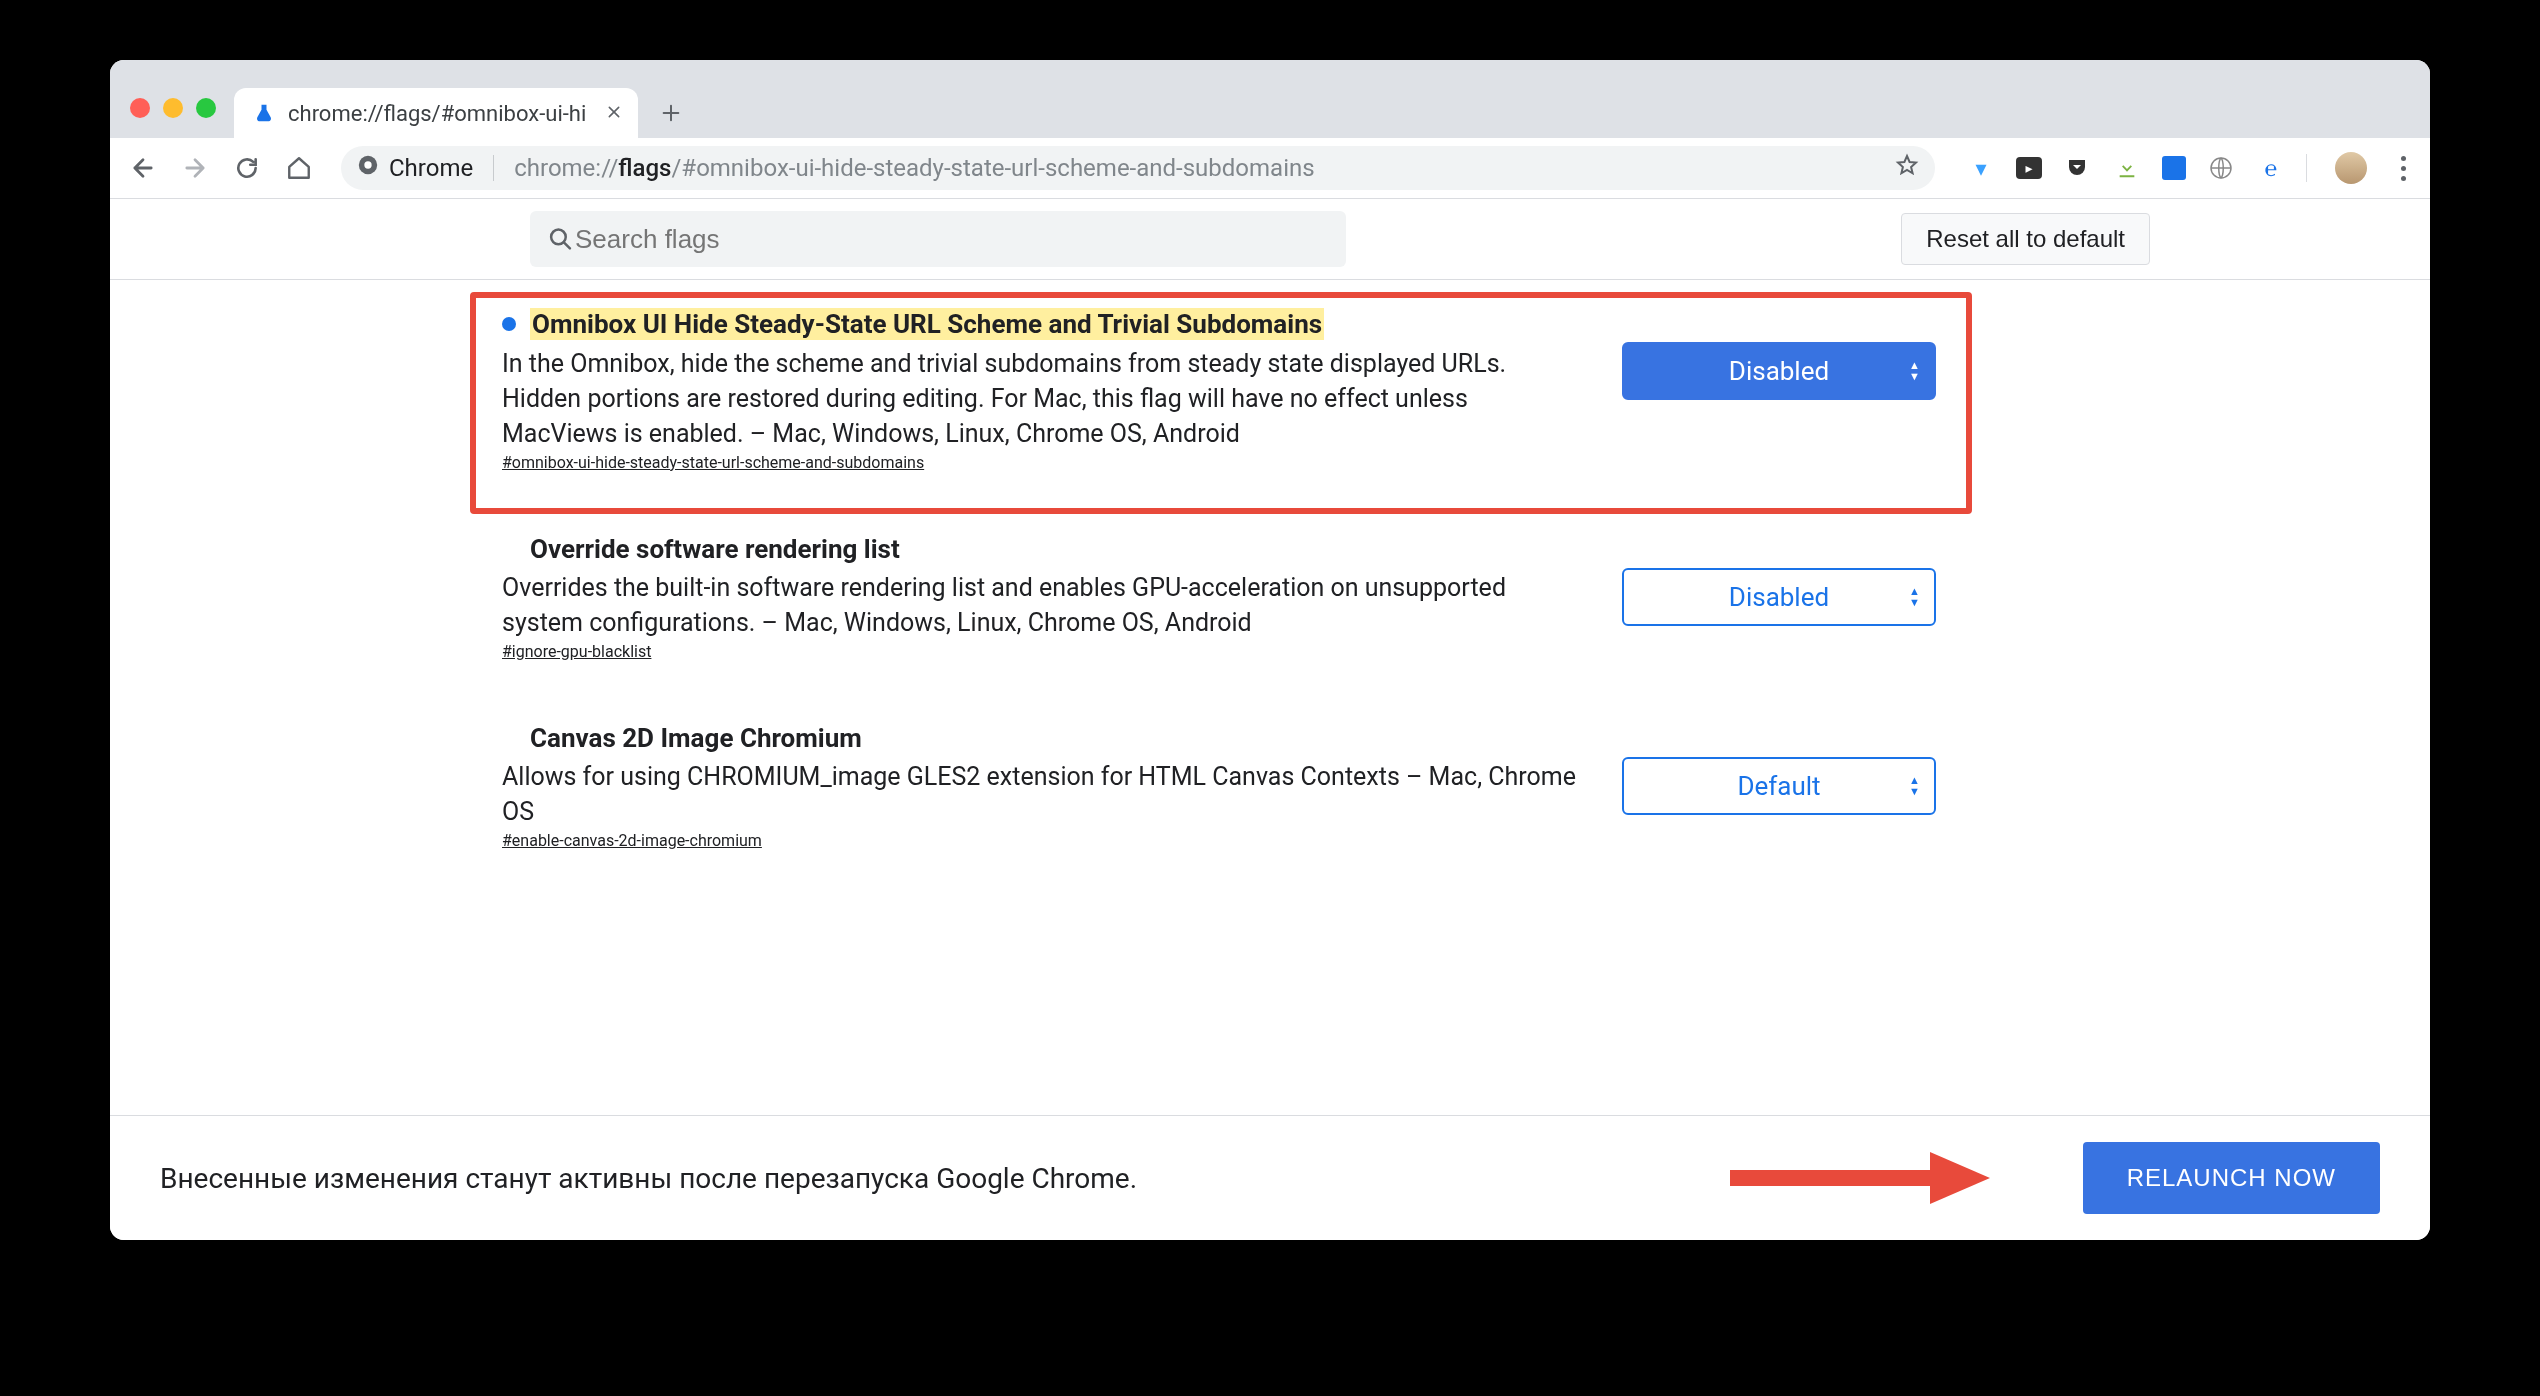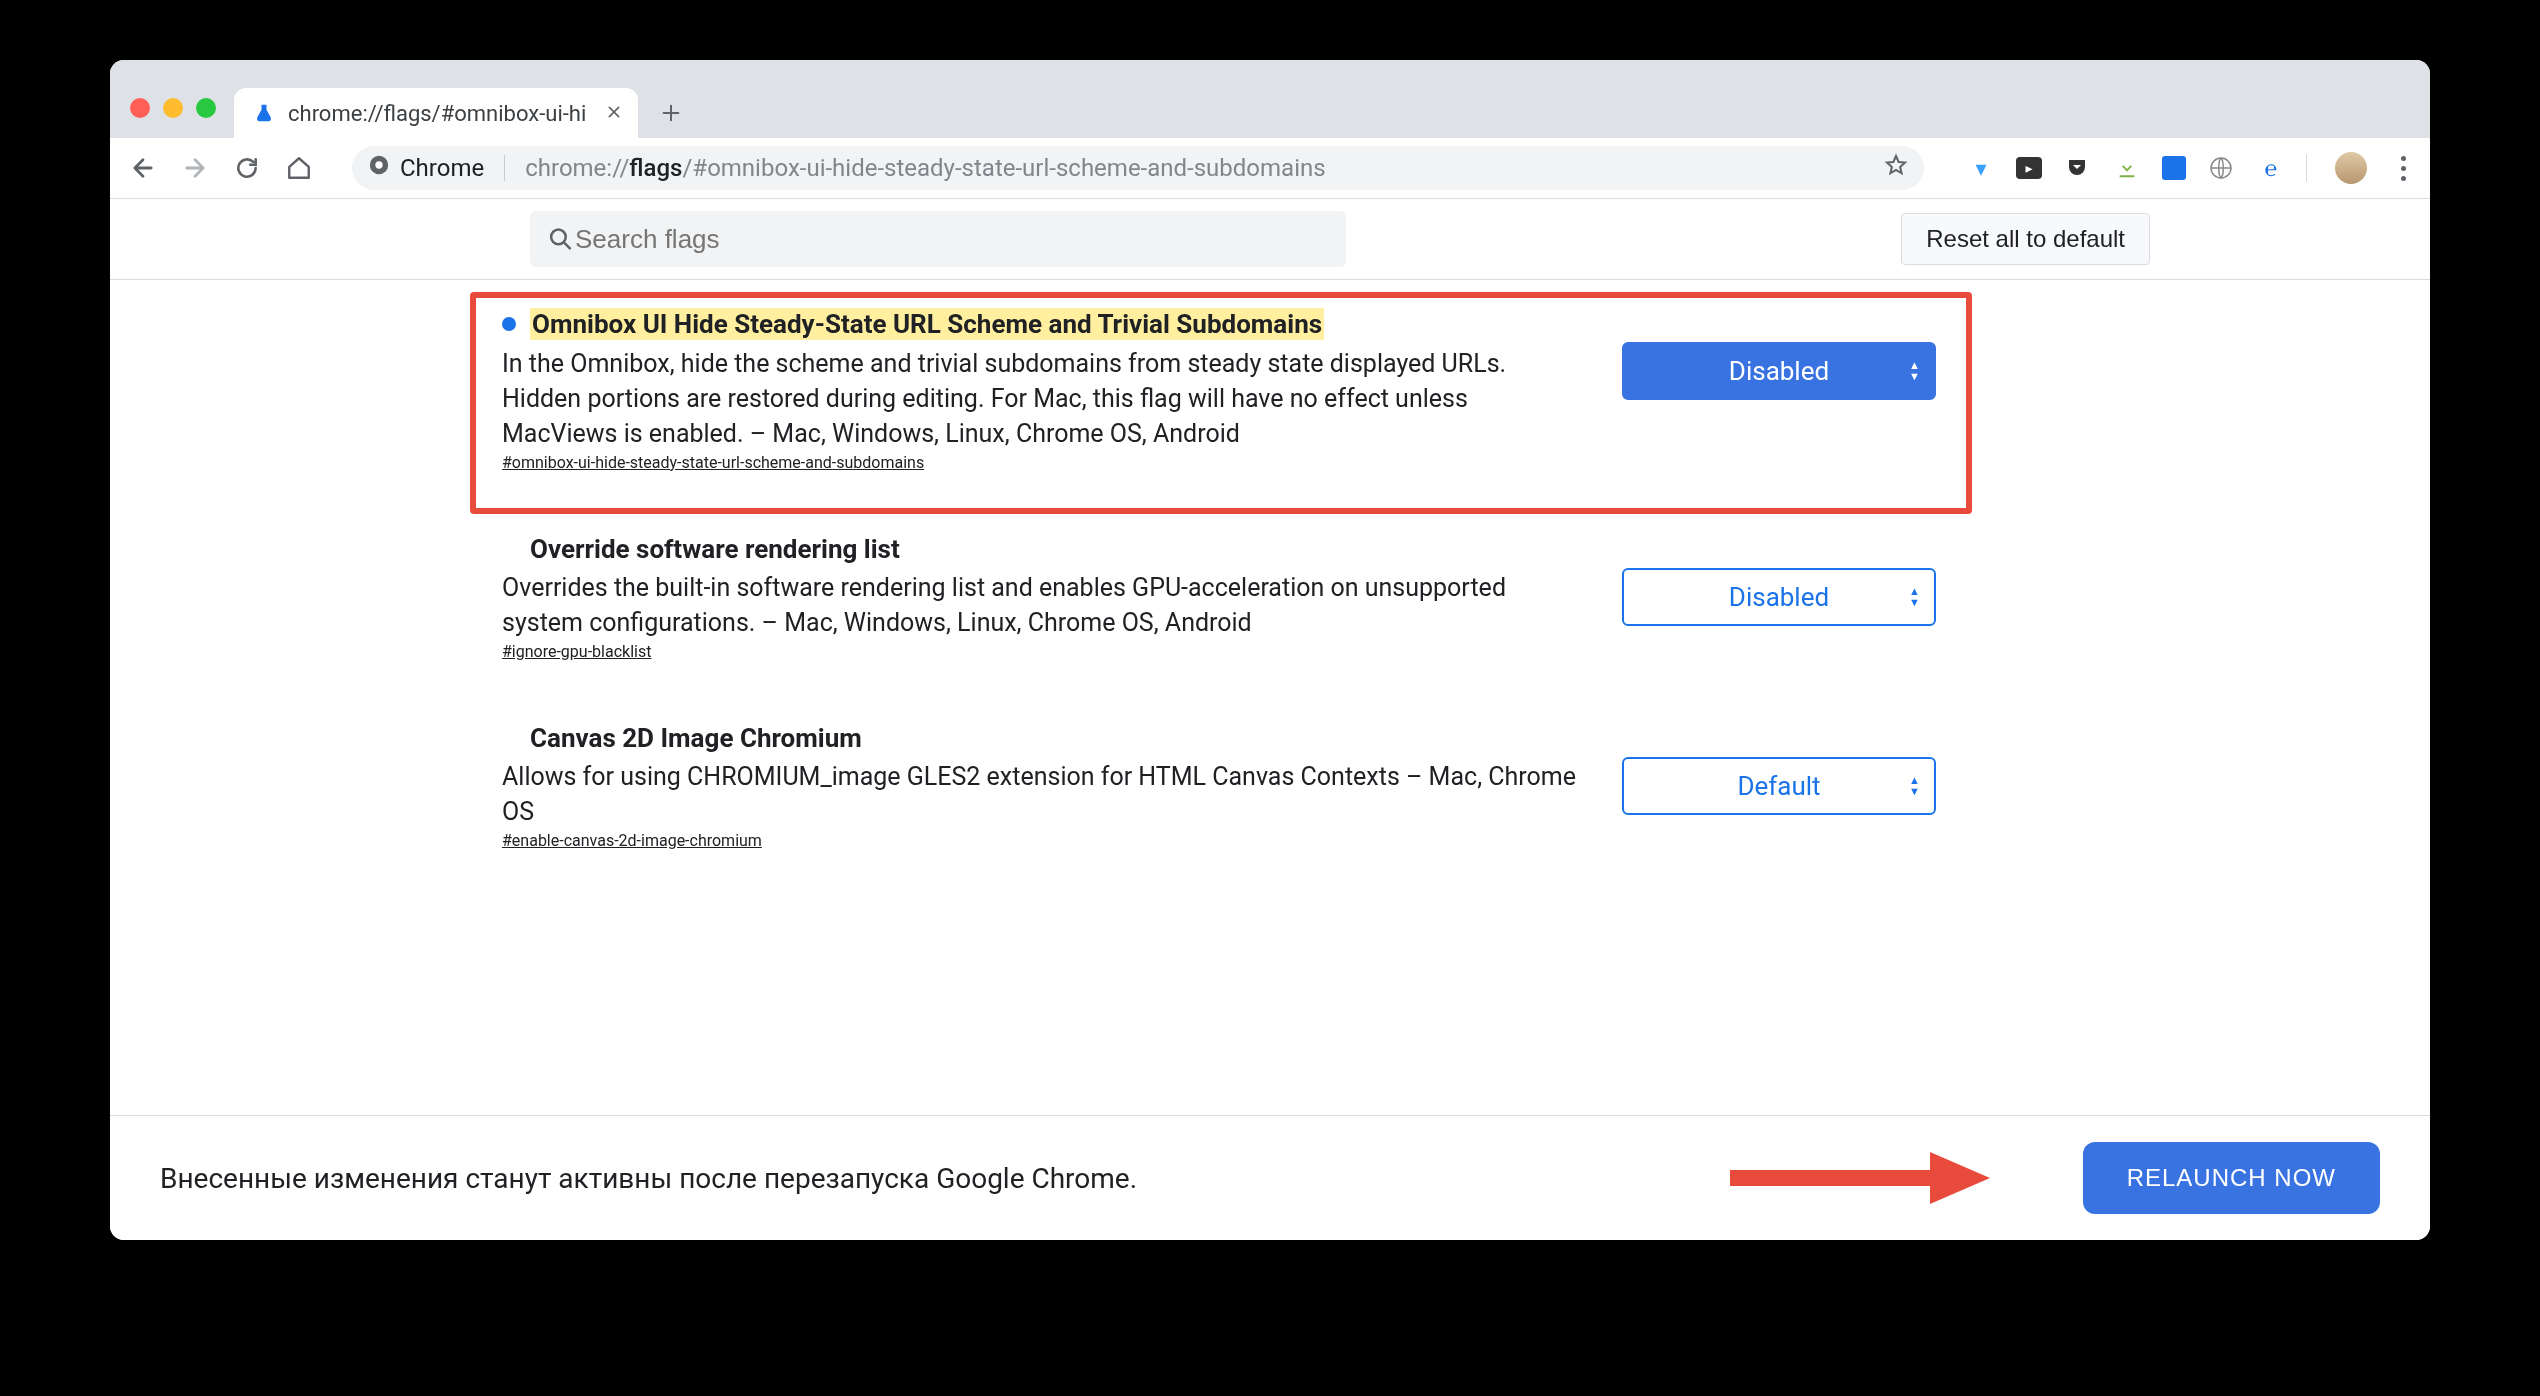--- a/index.html
+++ b/index.html
@@ -75,21 +75,21 @@
     width:46px;height:46px;display:flex;align-items:center;justify-content:center;
     margin-left:10px;margin-bottom:2px;
   }
   .newtab svg{width:22px;height:22px;stroke:#5f6368;}
   
   .toolbar{
     height:60px;
     background:#fff;
     display:flex;align-items:center;
     padding:0 18px;
-    gap:24px;
+    gap:13px;
     border-bottom:1px solid var(--border);
   }
   .nav-icons{display:flex;align-items:center;gap:22px;margin-right:14px;}
   .nav-icons .ico{width:30px;height:30px;display:flex;align-items:center;justify-content:center;color:#5f6368;}
   .nav-icons .ico.disabled{color:#b0b3b8;}
   .omnibox{
     flex:1;
     height:44px;
     background:var(--toolbar-grey);
     border-radius:22px;
@@ -189,21 +189,21 @@
     display:flex;align-items:center;
     padding:0 50px;
   }
   .footer-text{font-size:28px;color:var(--url-dark);}
   .relaunch{
     margin-left:auto;
     background:var(--blue-btn);
     color:#fff;border:none;
     font-size:24px;letter-spacing:1px;
     padding:22px 44px;
-    border-radius:12px;
+    border-radius:4px;
   }
   .arrow-annot{
     position:absolute;
     left:1620px; bottom:32px;
     width:260px;height:60px;
     pointer-events:none;
   }
 </style>
 </head>
 <body>

